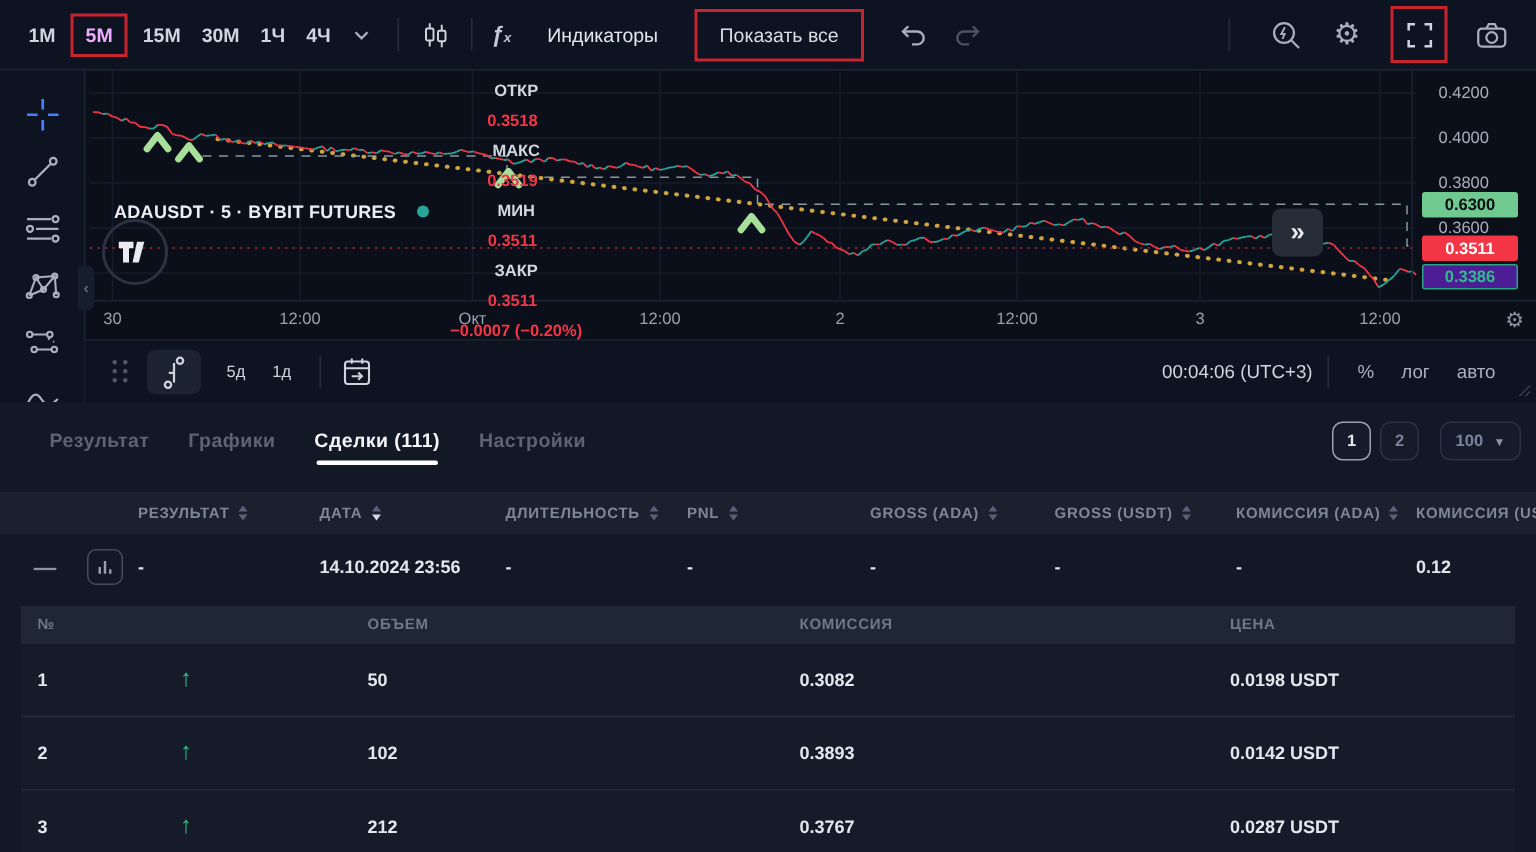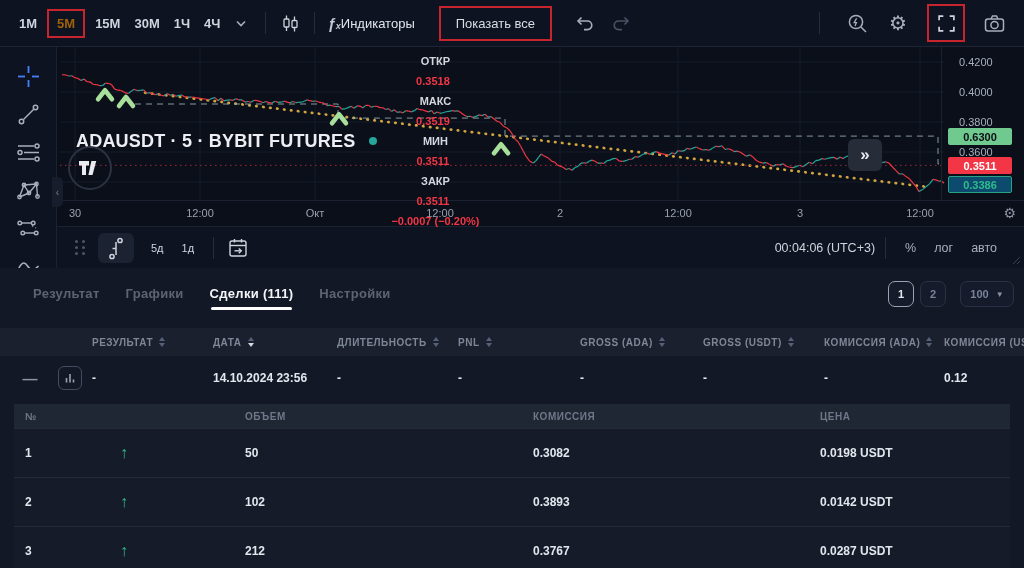--- a/index.html
+++ b/index.html
@@ -9,62 +9,62 @@
     background:#0d1120; color:#d6dae2;
     font-family:"Liberation Sans", sans-serif;
     -webkit-font-smoothing:antialiased;
   }
   button { background:none; border:none; color:inherit; font:inherit; padding:0; cursor:pointer; }
 
   
   .topbar { position:absolute; top:0; left:0; right:0; height:47px; background:#0e1321;
     border-bottom:1px solid #1d2433; display:flex; align-items:center; padding:0 12px; z-index:6; }
   .int { font-size:13px; font-weight:600; color:#cfd4de; padding:4px 7px; border-radius:4px; }
-  .int.active { color:#a16207;text-align:center; }
+  .int.active { color:#f0abfc;text-align:center; }
   .redbox { border:2px solid #c8242e; display:inline-flex; align-items:center; justify-content:center; }
   .box5m { padding:1px 1px; margin:0 3px; }
   .showall { font-size:13px; color:#d9dde4; padding:8px 15px; margin-left:22px; }
   .vsep { width:1px; height:22px; background:#242c3e; margin:0 10px; flex:none; }
   .iconbtn { display:inline-flex; align-items:center; justify-content:center; width:28px; height:28px; color:#a8aeba; flex:none; }
   .iconbtn.dim { color:#4a5264; }
-  .indicators { display:inline-flex; gap:0; align-items:center; font-size:13px; color:#e3e6ec; margin:0 2px; }
+  .indicators { display:inline-flex; gap:24px; align-items:center; font-size:13px; color:#e3e6ec; margin:0 2px; }
   .fx { font-style:italic; font-weight:700; font-size:15px; color:#c3c8d2; }
   .fx i { font-size:9px; }
   .tb-right { margin-left:auto; display:flex; align-items:center; gap:13px; padding-right:4px; }
   .gear-glyph { font-size:20px; color:#a8aeba; line-height:1; }
   .fsbox { padding:3px; margin:0 2px; }
 
   
   .chart { position:absolute; top:47px; left:0; width:1024px; height:221px; background:#0b0f19; }
   .drawbar { position:absolute; left:0; top:0; width:57px; height:221px; background:#0e1321;
     border-right:1px solid #1b2231; display:flex; flex-direction:column; align-items:center;
     padding-top:16px; gap:11px; }
   .toolico { width:27px; height:27px; color:#a9b0bd; display:flex; align-items:center; justify-content:center; flex:none; }
   .collapse-tab { position:absolute; left:52px; top:130px; width:11px; height:30px; background:#161d2c;
     border-radius:0 5px 5px 0; color:#79818f; font-size:10px; display:flex; align-items:center; justify-content:center; z-index:3; }
   #chart-svg { position:absolute; left:60px; top:0; width:885px; height:153px; }
   .legend { position:absolute; left:76px; top:8px; display:flex; align-items:center; gap:9px; z-index:2; white-space:nowrap; }
-  .legend .sym { font-size:18px; font-weight:700; color:#eceef3; letter-spacing:.2px; }
+  .legend .sym { font-size:12px; font-weight:700; color:#eceef3; letter-spacing:.2px; }
   .mktdot { width:8px; height:8px; border-radius:50%; background:#26a69a; margin:0 5px; }
   .ohlc { display:flex; align-items:center; gap:8px; font-size:11px;flex-direction:column; }
   .ohlc .lb { color:#d3d7df; font-weight:600; }
   .ohlc .vl { color:#f23645; font-weight:700; margin-left:-5px; }
   .ohlc .chg { color:#f23645; font-weight:700; }
   .tvlogo { position:absolute; left:68px; top:99px; width:44px; height:44px; border-radius:50%;
     border:2px solid #2b3241; display:flex; align-items:center; justify-content:center; z-index:2; }
   .gotoright { position:absolute; left:848px; top:92px; width:34px; height:32px; background:#262c38;
     border-radius:6px; color:#e8eaee; font-size:17px; font-weight:700; display:flex; align-items:center; justify-content:center; z-index:2; }
   
   .axis { position:absolute; left:941px; top:0; width:83px; height:153px; border-left:1px solid #1b2231; }
   .ptick { position:absolute; left:17px; font-size:11px; color:#a7aebc; }
   .pbadge { position:absolute; left:6px; width:64px; height:17px; border-radius:2px; font-size:11px;
     font-weight:700; display:flex; align-items:center; justify-content:center; }
   .pbadge.target { background:#70c98f; color:#0b0e15; }
   .pbadge.stop { background:#f23645; color:#ffffff; }
-  .pbadge.last { background:#0c4a6e; border:1px solid #2aa385; color:#2fbc8d; }
+  .pbadge.last { background:#4c1d95; border:1px solid #2aa385; color:#2fbc8d; }
   
   .taxis { position:absolute; left:57px; top:153px; right:0; height:26px; border-top:1px solid #1b2231; }
   .ttick { position:absolute; top:6px; transform:translateX(-50%); font-size:11px; color:#99a0af; }
   .axgear { position:absolute; right:8px; top:4px; font-size:14px; color:#8b92a1; }
   
   .chartfoot { position:absolute; left:57px; top:179px; right:0; height:42px; border-top:1px solid #1b2231;
     display:flex; align-items:center; padding:0 18px 0 18px; background:#0e1321; }
   .dots { display:grid; grid-template-columns:4px 4px; gap:3px; margin-right:12px; }
   .dots i { width:3px; height:3px; border-radius:50%; background:#4d5566; }
   .rangebtn { width:36px; height:30px; background:#1b2232; border-radius:6px; color:#c9cedb;

